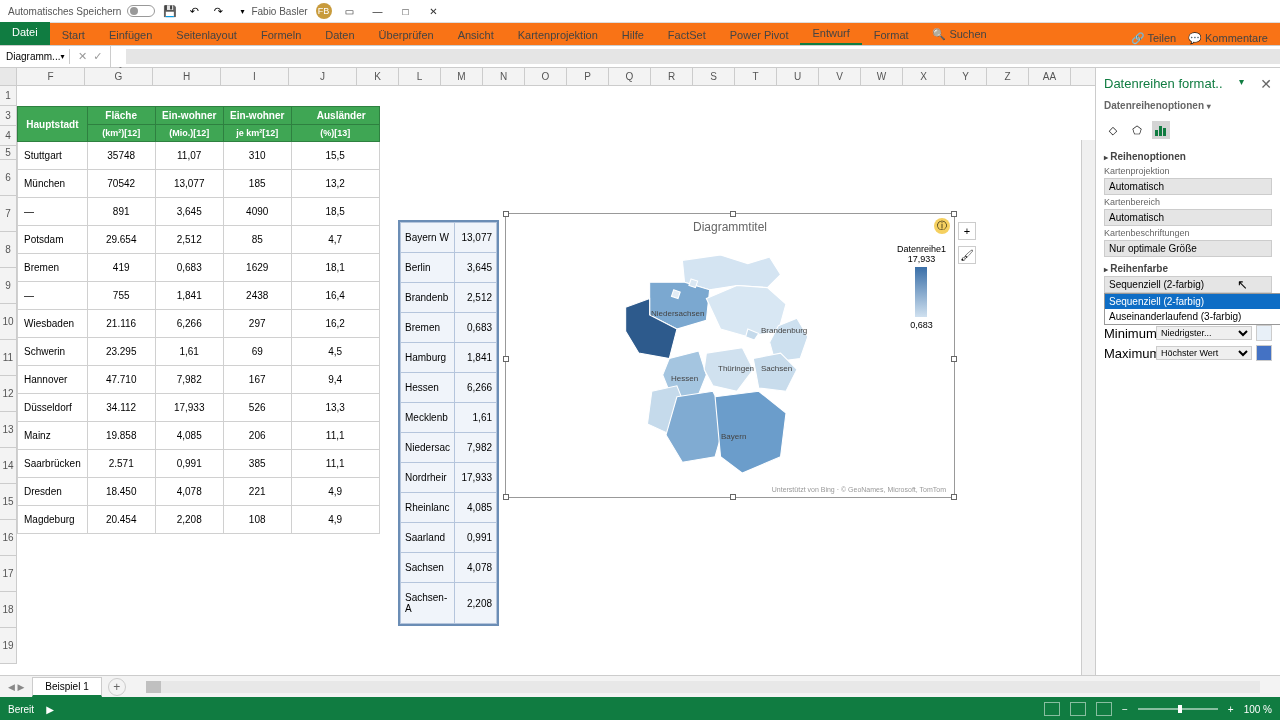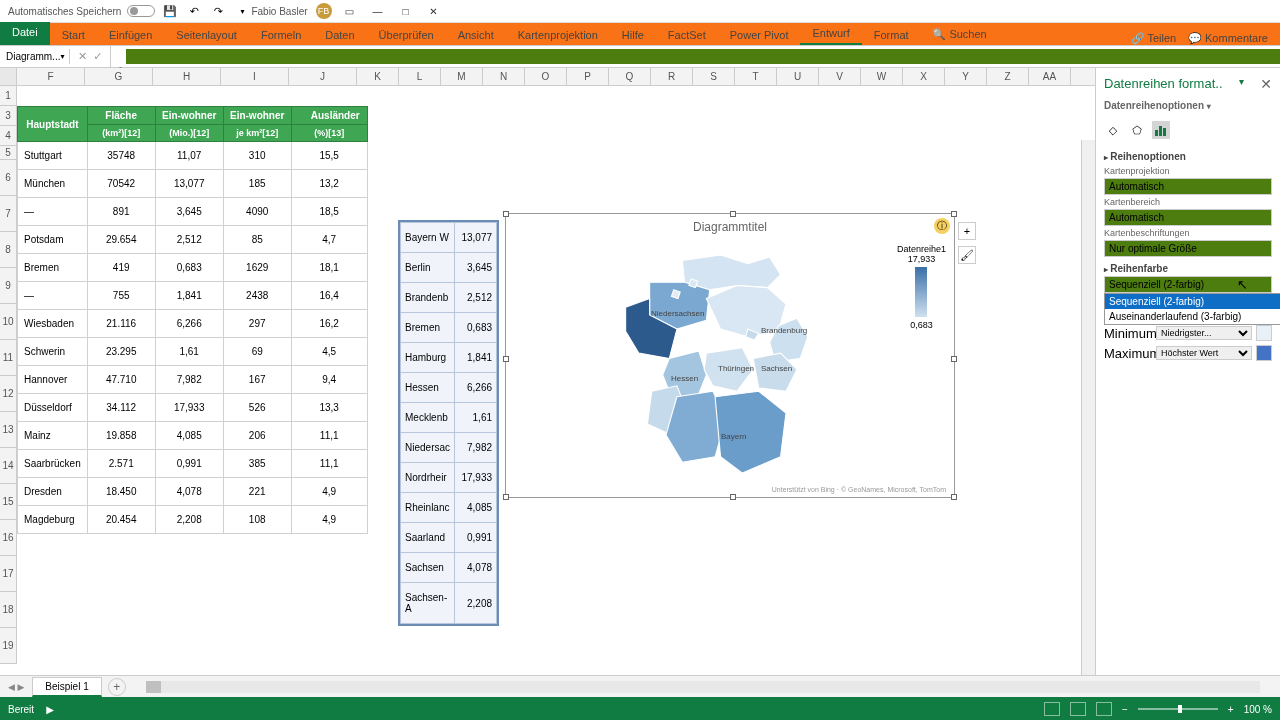--- a/index.html
+++ b/index.html
@@ -66,21 +66,21 @@
 .side-panel { width: 185px; border-left: 1px solid #ccc; padding: 8px; background: #fff; position: relative; }
 .panel-title { font-size: 13px; color: #107c41; padding-bottom: 4px; display: flex; justify-content: space-between; }
 .panel-close { font-size: 14px; color: #666; cursor: pointer; }
 .panel-sub { font-size: 10px; color: #666; padding: 4px 0; font-weight: bold; }
 .panel-icons { display: flex; gap: 6px; padding: 6px 0; }
 .pi { width: 18px; height: 18px; display: flex; align-items: center; justify-content: center; }
 .pi.active { background: #d4d4d4; }
 .section-hdr { font-size: 10px; font-weight: bold; color: #444; padding: 6px 0 2px; }
 .section-hdr::before { content: '▸ '; font-size: 8px; }
 .field-label { font-size: 9px; color: #666; padding: 2px 0; }
-.field-input { width: 100%; border: 1px solid #ccc; padding: 2px 4px; font-size: 10px; background: #4d7c0f; }
+.field-input { width: 100%; border: 1px solid #ccc; padding: 2px 4px; font-size: 10px; background: #e5e5e5; }
 .dropdown-open { position: relative; }
 .dropdown-list { position: absolute; top: 100%; left: 0; right: -20px; background: #fff; border: 1px solid #999; z-index: 10; }
 .dd-item { padding: 2px 4px; font-size: 10px; }
 .dd-item.sel { background: #0e6dc5; color: #fff; }
 .cursor-arrow { position: absolute; right: 24px; top: 1px; font-size: 13px; z-index: 20; pointer-events: none; }
 .minmax { display: flex; align-items: center; gap: 4px; padding: 2px 0; }
 .minmax label { font-size: 13px; width: 48px; }
 .minmax select { flex: 1; font-size: 9px; border: 1px solid #ccc; }
 .color-chip { width: 16px; height: 16px; border: 1px solid #ccc; }
 
@@ -206,21 +206,21 @@
 
     <div class="grid">
       <div style="height:20px;"></div>
       <table class="data-table">
         <thead>
           <tr>
             <th rowspan="2" style="width:68px;">Hauptstadt</th>
             <th style="width:68px;">Fläche</th>
             <th style="width:68px;">Ein-wohner</th>
             <th style="width:68px;">Ein-wohner</th>
-            <th style="width:76px;padding-left:16px;">Ausländer</th>
+            <th style="width:88px;padding-left:16px;">Ausländer</th>
           </tr>
           <tr>
             <th class="sub">(km²)[12]</th>
             <th class="sub">(Mio.)[12]</th>
             <th class="sub">je km²[12]</th>
             <th class="sub">(%)[13]</th>
           </tr>
         </thead>
         <tbody id="tbody">
             <tr>

